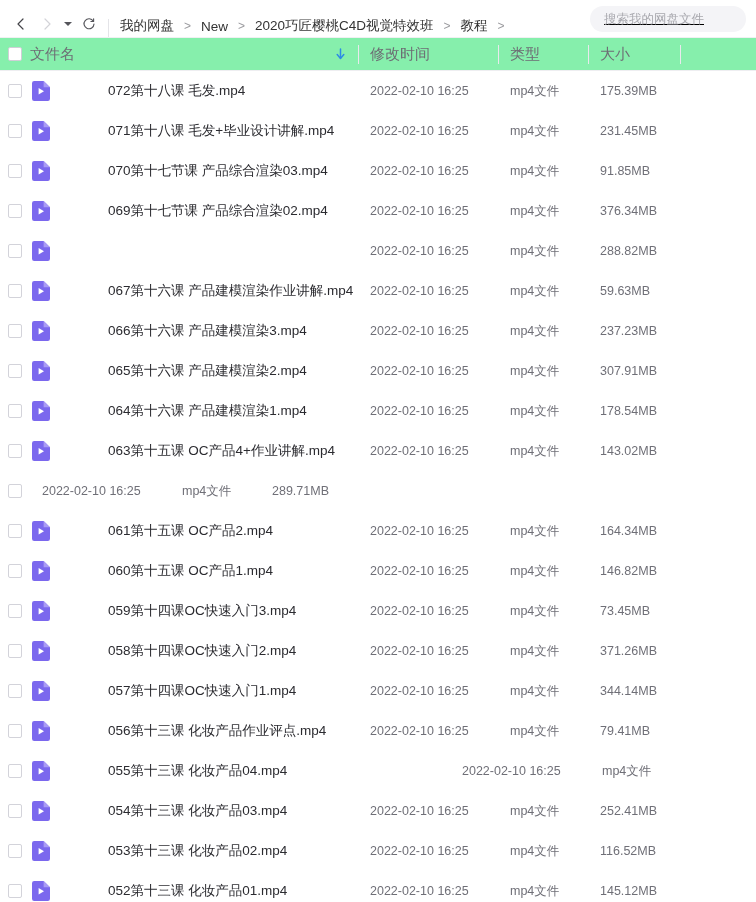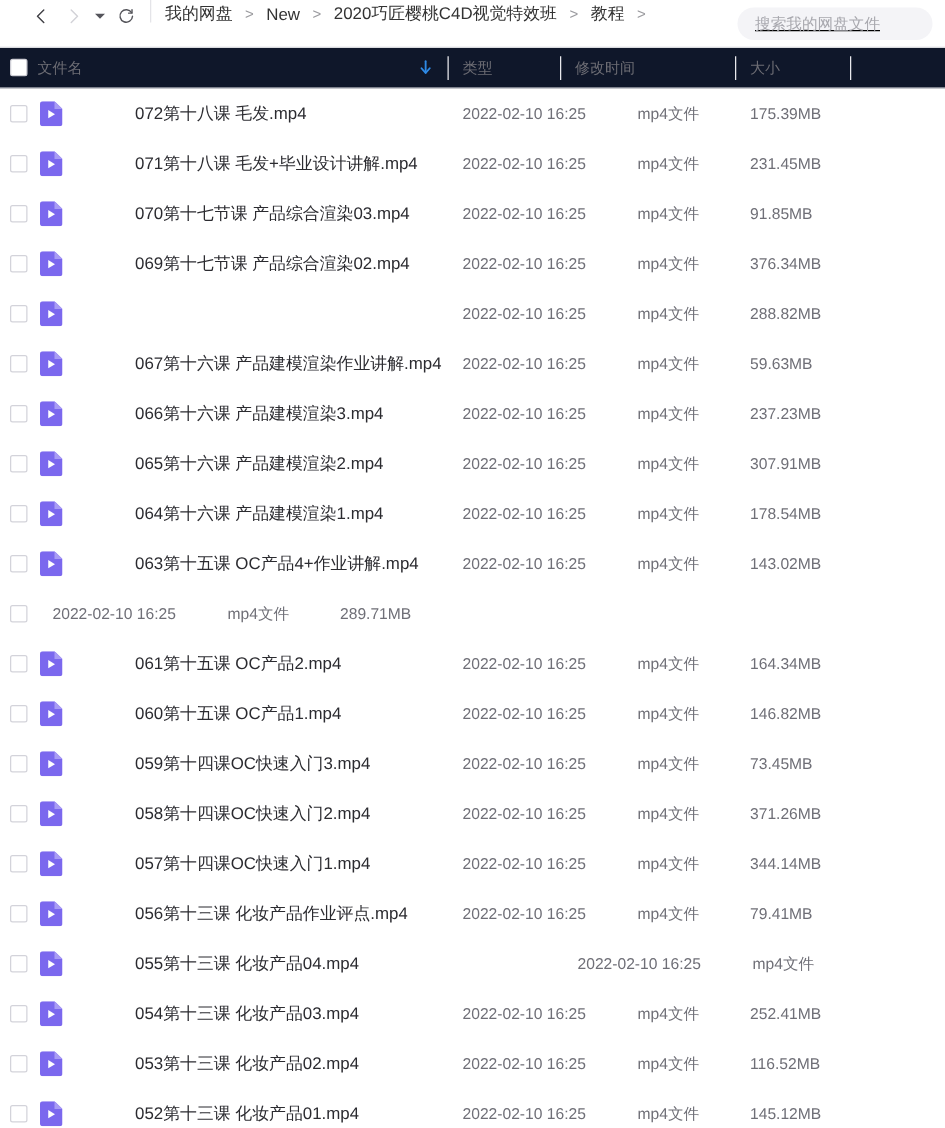--- a/index.html
+++ b/index.html
@@ -9,24 +9,24 @@
     overflow: hidden;
     background: #ffffff;
     font-family: "Liberation Sans", "DejaVu Sans", sans-serif;
     -webkit-font-smoothing: antialiased;
   }
 
   
   #toolbar {
     height: 38px;
     display: flex;
-    align-items: flex-start;
+    align-items: flex-end;
     background: #ffffff;
     border-bottom: 1px solid #f0f0f2;
-    padding: 0 0 0 20px;
+    padding: 0 0 0 8px;
     position: relative;
   }
   .nav-btn {
     width: 26px; height: 26px;
     display: flex; align-items: center; justify-content: center;
     cursor: pointer;
     flex: 0 0 auto;
   }
   .nav-btn svg { display: block; }
   .nav-sep {
@@ -75,23 +75,23 @@
     font-family: "Liberation Sans", "DejaVu Sans", sans-serif;
     text-decoration: underline;
   }
   #search-input::placeholder { color: #a8a8ae; }
 
   
   #table-head {
     height: 33px;
     display: flex;
     align-items: center;
-    background: #0f172a;
+    background: #86efac;
     border-bottom: 1px solid #eeeef1;
-    font-size: 12px;
+    font-size: 15px;
     color: #6d6d74;
   }
   .hcell {
     display: flex;
     align-items: center;
     height: 33px;
     position: relative;
   }
   .hcell.sep::before {
     content: "";
@@ -226,26 +226,26 @@
   </div>
   <div class="hcell col-name">
     <span>文件名</span>
     <span class="sort-arrow">
       <svg width="11" height="12" viewBox="0 0 11 12">
         <path d="M5.5 1 L5.5 10" stroke="#2e8ae6" stroke-width="1.5" stroke-linecap="round"></path>
         <path d="M2.2 6.6 L5.5 10.4 L8.8 6.6" fill="none" stroke="#2e8ae6" stroke-width="1.5" stroke-linecap="round" stroke-linejoin="round"></path>
       </svg>
     </span>
   </div>
+  <div class="hcell col-time sep">
+    <span>修改时间</span>
+  </div>
   <div class="hcell col-type sep">
     <span>类型</span>
   </div>
-  <div class="hcell col-time sep">
-    <span>修改时间</span>
-  </div>
   <div class="hcell col-size sep">
     <span>大小</span>
   </div>
   <div class="hcell col-tail sep"></div>
 </div>
 
 <div id="rows">
     <div class="row">
       <div class="rcell col-check">
         <div class="cb"></div>

